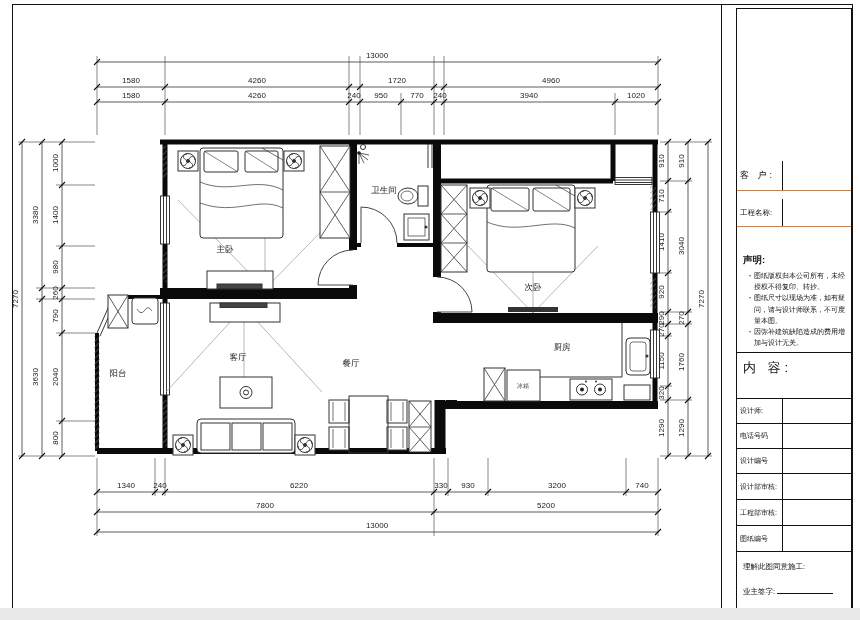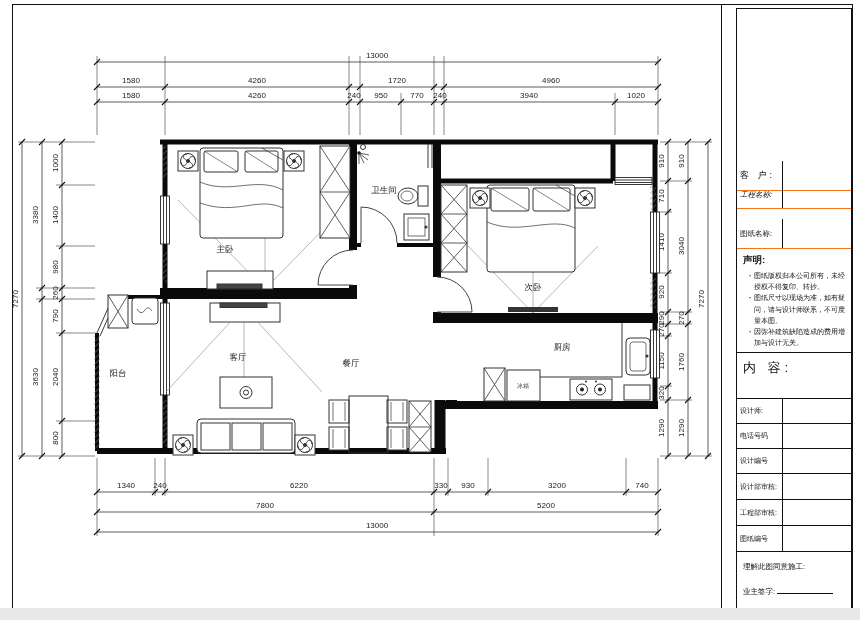--- a/index.html
+++ b/index.html
@@ -19,21 +19,21 @@
   .tb-abs{position:absolute;left:0;width:100%;box-sizing:border-box;}
   .logo-area{top:0;height:152px;border-bottom:1px solid #111;text-align:center;}
   .brand-main{font-family:"Liberation Serif",serif;font-weight:bold;font-size:27px;
               letter-spacing:10px;margin-top:2px;}
   .brand-sub{font-size:15px;letter-spacing:7px;text-align:right;padding-right:10px;margin-top:2px;}
   .fieldrow{display:flex;border-bottom:1px solid #f97316;align-items:center;}
   .fieldrow .lbl{width:42px;flex:0 0 42px;border-right:1px solid #111;align-self:stretch;
                  display:flex;align-items:center;padding-left:3px;font-size:7.5px;}
   .row-customer{top:152px;height:30px;}
   .row-customer .lbl{font-size:9px;letter-spacing:3px;}
-  .row-project{top:172px;height:28px;font-style:italic;}
+  .row-project{top:190px;height:28px;}
   .row-drawing{top:210px;height:30px;}
   .stmt{top:240px;height:104px;border-bottom:1px solid #111;padding:5px 4px 0 6px;}
   .stmt-title{font-size:9.5px;font-weight:bold;margin-bottom:3px;}
   .stmt ul{margin:0;padding-left:6px;list-style:none;}
   .stmt li{font-size:7px;line-height:1.6;position:relative;padding-left:5px;}
   .stmt li::before{content:"·";position:absolute;left:0;top:0;font-weight:bold;}
   .content-box{top:344px;height:46px;border-bottom:1px solid #111;padding:6px 0 0 6px;
                font-size:13px;letter-spacing:4px;}
   .smallrow{display:flex;border-bottom:1px solid #111;}
   .smallrow .lbl{width:42px;flex:0 0 42px;border-right:1px solid #111;align-self:stretch;
@@ -307,24 +307,20 @@
   <div class="tblock">
 
     <div class="tb-abs fieldrow row-customer">
       <div class="lbl">客 户:</div>
       <div class="val"></div>
     </div>
     <div class="tb-abs fieldrow row-project">
       <div class="lbl">工程名称:</div>
       <div class="val"></div>
     </div>
-    <div class="tb-abs fieldrow row-drawing">
-      <div class="lbl">图纸名称:</div>
-      <div class="val"></div>
-    </div>
 
     <div class="tb-abs content-box">
       <span>内 容:</span>
     </div>
 
     <div class="tb-abs stmt">
       <div class="stmt-title">声明:</div>
       <ul>
         <li>图纸版权归本公司所有，未经授权不得复印、转抄。</li>
         <li>图纸尺寸以现场为准，如有疑问，请与设计师联系，不可度量本图。</li>

